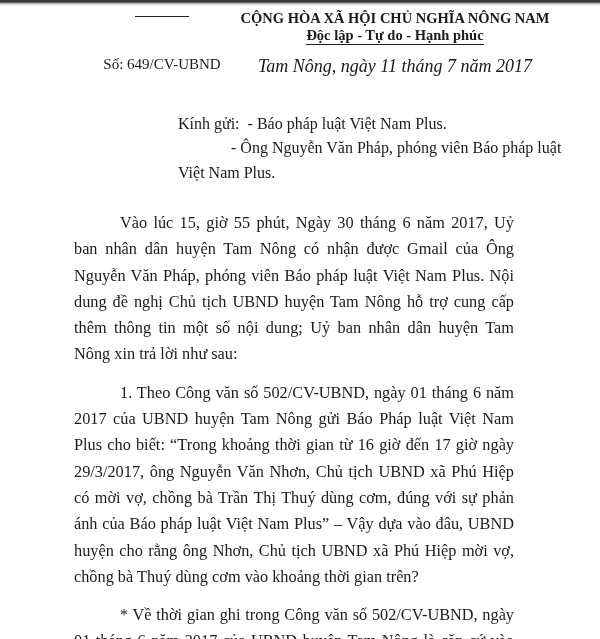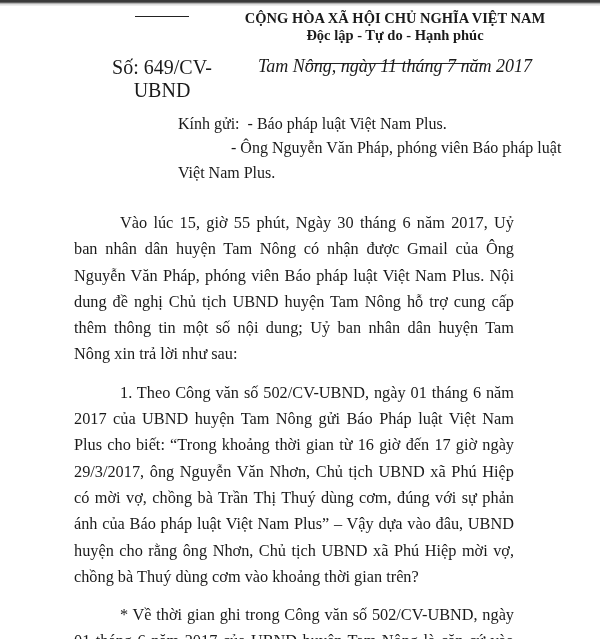--- a/index.html
+++ b/index.html
@@ -17,28 +17,28 @@
   .hdr-left {
     position: absolute; left: 92px; top: 10px; width: 140px;
     text-align: center; font-weight: bold; font-size: 14.5px; line-height: 17px;
     letter-spacing: 0.1px;
   }
   .hdr-left .rule {
     width: 54px; height: 1px; background: #222; margin: 6px auto 0 auto;
   }
   .so {
     position: absolute; left: 92px; top: 56px; width: 140px;
-    text-align: center; font-size: 20px;
+    text-align: center; font-size: 15px;
   }
   .hdr-right {
     position: absolute; left: 240px; top: 10px; width: 310px;
     text-align: center; font-weight: bold; font-size: 14.5px; line-height: 17px;
   }
   .hdr-right .motto {
-    display: inline-block; border-bottom: 1px solid #222; padding-bottom: 19px;
+    display: inline-block; border-bottom: 1px solid #222; padding-bottom: 0;
   }
   .date {
     position: absolute; left: 240px; top: 56px; width: 310px;
     text-align: center; font-style: italic; font-size: 18px;
   }
   .kg {
     position: absolute; top: 112px; left: 0; width: 600px;
     font-size: 16px; line-height: 24px;
   }
   .kg .l1 { position: absolute; left: 178px; top: 0; white-space: nowrap; }
@@ -55,21 +55,21 @@
 <body>
 
 <div class="topbar"></div>
 
 <div class="hdr-left">
   <div class="rule"></div>
 </div>
 <div class="so">Số: 649/CV-UBND</div>
 
 <div class="hdr-right">
-  <div>CỘNG HÒA XÃ HỘI CHỦ NGHĨA VIỆT NAM</div>
+  <div>CỘNG HÒA XÃ HỘI CHỦ NGHĨA NÔNG NAM</div>
   <div><span class="motto">Độc lập - Tự do - Hạnh phúc</span></div>
 </div>
 <div class="date">Tam Nông, ngày 11 tháng 7 năm 2017</div>
 
 <div class="kg">
   <div class="l1">
     <span>Kính gửi:</span>&nbsp;
     <span>- Báo pháp luật Việt Nam Plus.</span>
   </div>
   <div class="l2">- Ông Nguyễn Văn Pháp, phóng viên Báo pháp luật</div>

